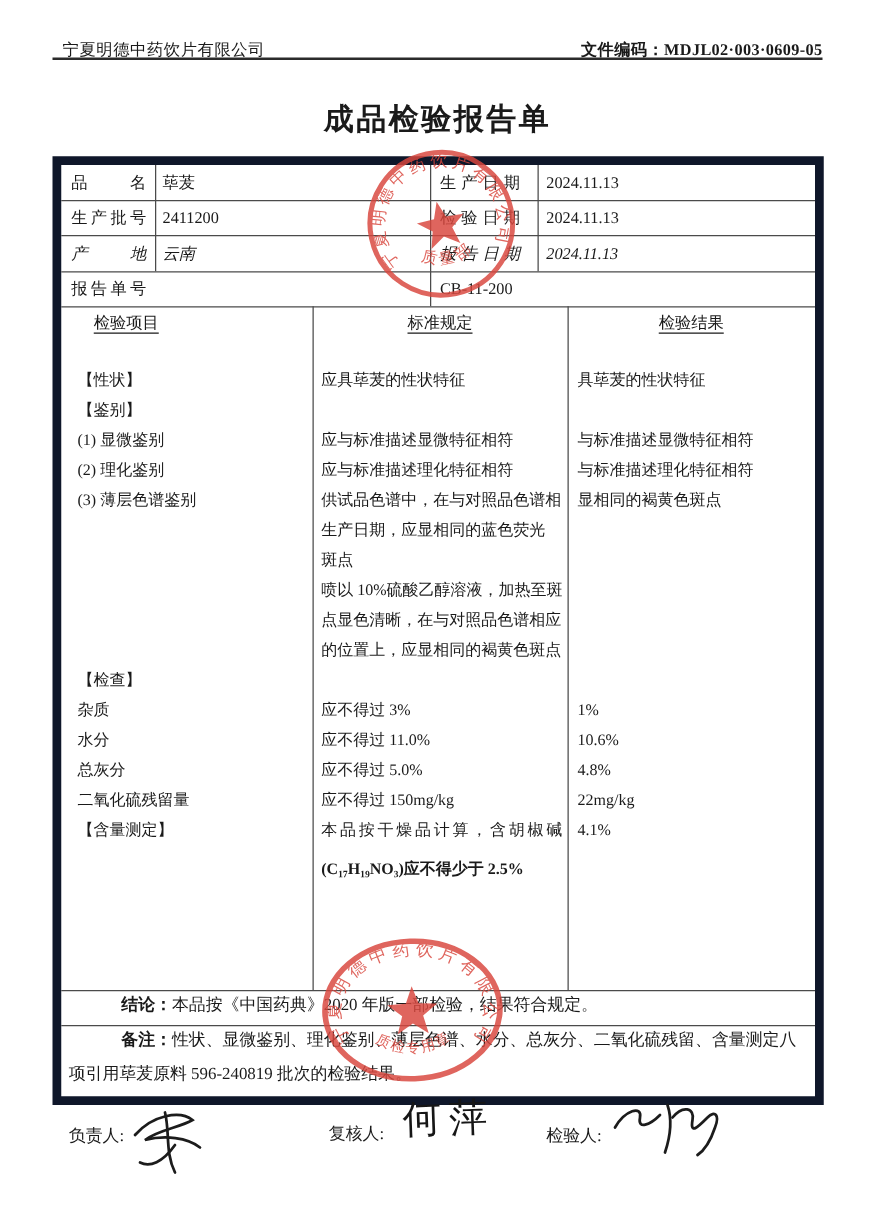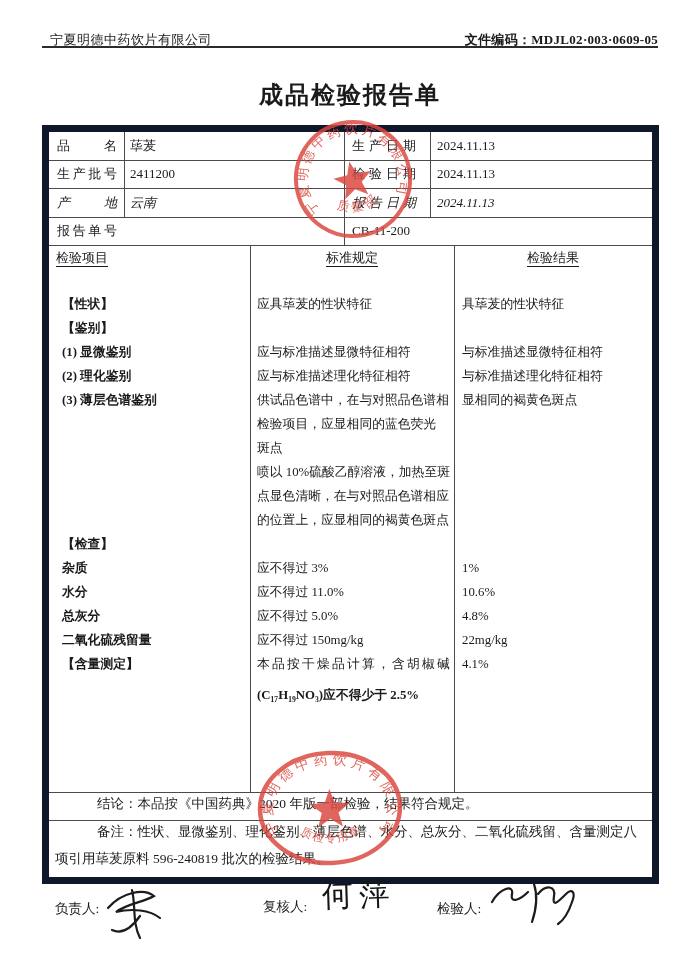--- a/index.html
+++ b/index.html
@@ -18,36 +18,36 @@
   .table{left:42px;top:125px;width:603px;height:745px;border:7px solid #0f172a;}
   .hline{position:absolute;left:0;width:603px;height:1px;background:#4b4b4b;}
   .vline{position:absolute;width:1px;background:#4b4b4b;}
   .cell{position:absolute;font-size:13px;display:flex;align-items:center;white-space:nowrap;}
   .jlabel{text-align:justify;text-align-last:justify;display:block;line-height:28px;}
   
   .r1{top:0;height:28px;} .r2{top:28px;height:28px;} .r3{top:56px;height:29px;font-style:italic;} .r4{top:85px;height:28px;}
   .cA{left:8px;width:60px;} .cB{left:81px;} .cC{left:303px;width:64px;} .cD{left:388px;}
   
   .insp-h{position:absolute;top:117px;font-size:13px;text-decoration:underline;text-underline-offset:4px;}
-  .insp-h1{left:7px;text-align:center;}
+  .insp-h1{left:26px;text-align:center;}
   .insp-h2{left:201px;width:204px;text-align:center;}
   .insp-h3{left:405px;width:198px;text-align:center;}
   
   .colstack{position:absolute;top:160px;font-size:12.8px;}
-  .col-items{left:13px;width:186px;font-weight:bold;}
+  .col-items{left:13px;width:186px;}
   .col-standard{left:208px;width:198px;}
   .col-result{left:413px;width:186px;}
   .tline{height:24px;line-height:24px;white-space:nowrap;}
   .col-standard .tline:nth-child(16){letter-spacing:2.2px;}
   .col-standard .tline:nth-child(17){margin-top:7px;font-weight:bold;}
   
   .concl{position:absolute;left:48px;top:663px;font-size:13.5px;white-space:nowrap;}
   .rem1{position:absolute;left:48px;top:691px;font-size:13.5px;white-space:nowrap;}
   .rem2{position:absolute;left:6px;top:718px;font-size:13.5px;white-space:nowrap;}
-  .blab{font-weight:normal;}
+  .blab{font-weight:bold;}
   
   .sig-label{font-size:13.5px;}
   .sig-owner-label{left:55px;top:900px;}
   .sig-reviewer-label{left:263px;top:898px;}
   .sig-inspector-label{left:437px;top:900px;text-align:right;}
   .sig-name{left:322px;top:874px;font-size:31px;letter-spacing:6px;color:#161616;transform:rotate(-2deg);font-weight:500;}
   .sigsvg{position:absolute;}
   
   .stamp{position:absolute;opacity:.83;pointer-events:none;}
   .stamp1{left:283px;top:109px;transform:rotate(-12deg);}
@@ -129,21 +129,21 @@
       <div class="tline">二氧化硫残留量</div>
       <div class="tline">【含量测定】</div>
       <div class="tline"></div>
     </div>
   <div class="colstack col-standard">
       <div class="tline">应具荜茇的性状特征</div>
       <div class="tline"></div>
       <div class="tline">应与标准描述显微特征相符</div>
       <div class="tline">应与标准描述理化特征相符</div>
       <div class="tline">供试品色谱中，在与对照品色谱相</div>
-      <div class="tline">检验项目，应显相同的蓝色荧光</div>
+      <div class="tline">生产日期，应显相同的蓝色荧光</div>
       <div class="tline">斑点</div>
       <div class="tline">喷以 10%硫酸乙醇溶液，加热至斑</div>
       <div class="tline">点显色清晰，在与对照品色谱相应</div>
       <div class="tline">的位置上，应显相同的褐黄色斑点</div>
       <div class="tline"></div>
       <div class="tline">应不得过 3%</div>
       <div class="tline">应不得过 11.0%</div>
       <div class="tline">应不得过 5.0%</div>
       <div class="tline">应不得过 150mg/kg</div>
       <div class="tline">本品按干燥品计算，含胡椒碱</div>

